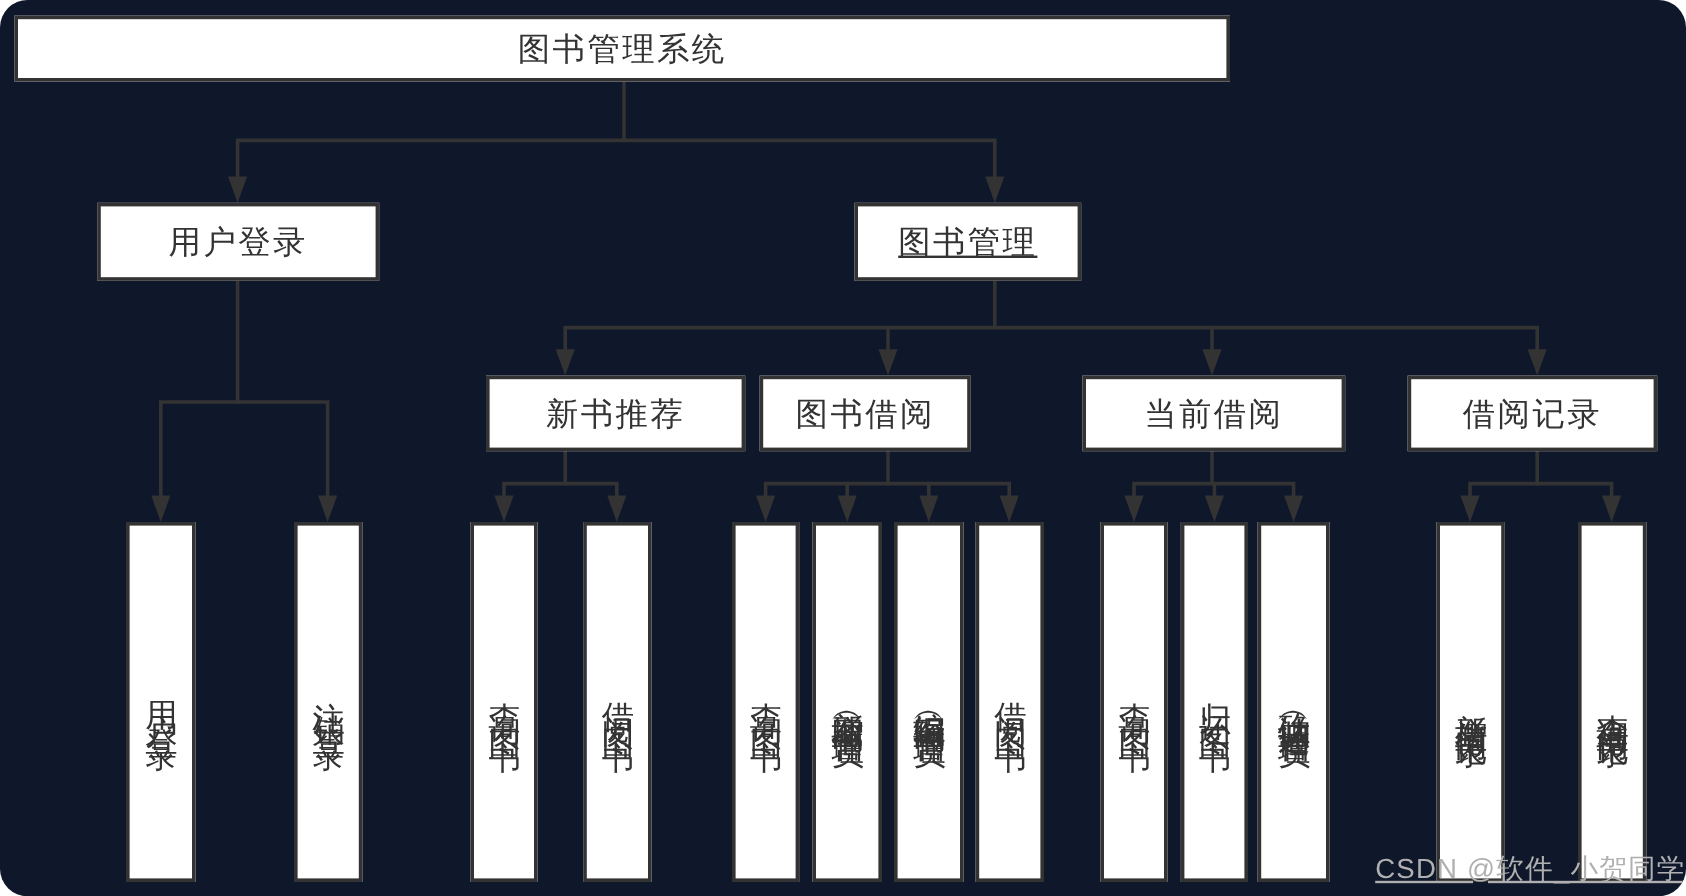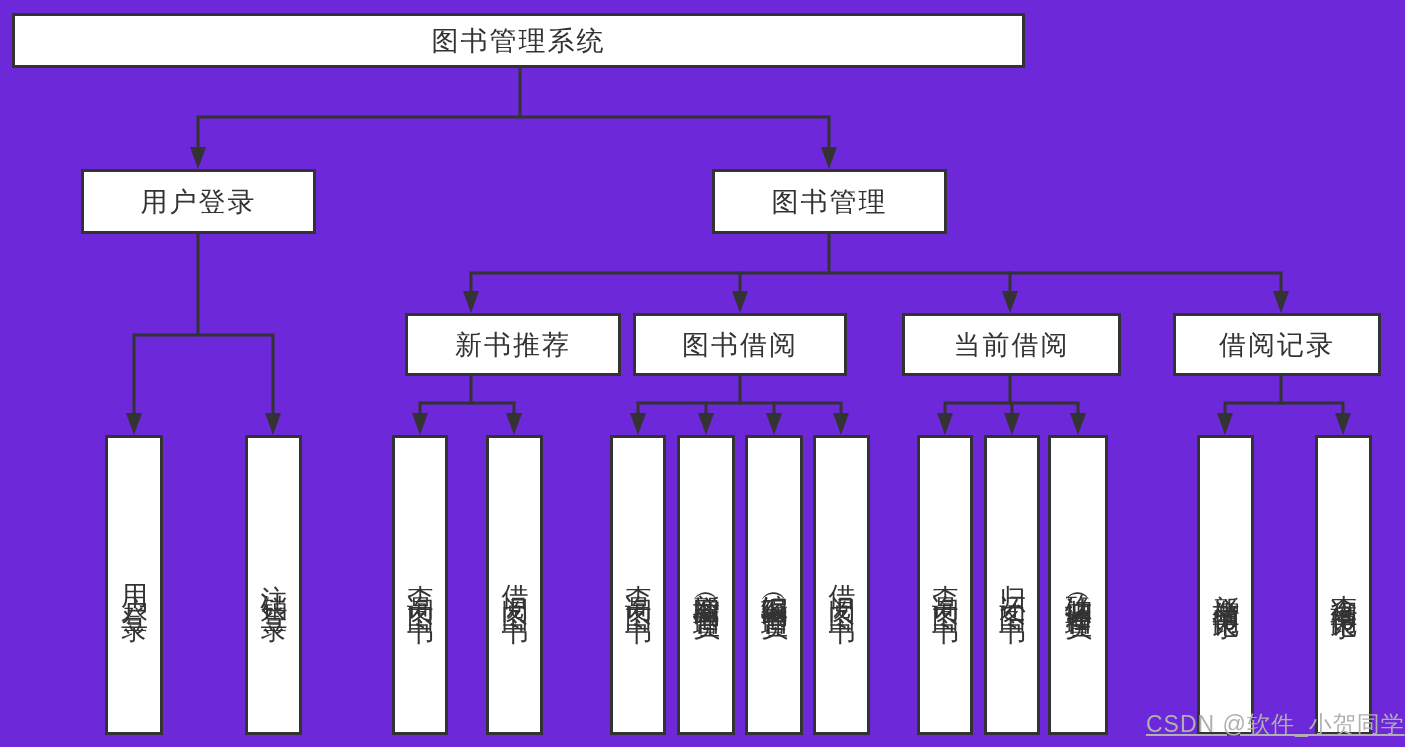--- a/index.html
+++ b/index.html
@@ -1,23 +1,24 @@
 <!DOCTYPE html>
 <html><head>
 <meta charset="utf-8">
 <style>
   * { margin: 0; padding: 0; box-sizing: border-box; }
   html, body { background: #ffffff; }
   .stage {
     position: relative;
     width: 1405px;
     height: 747px;
-    background: #6d28d9;
+    background: #0f172a;
     font-family: "Liberation Sans", sans-serif;
     overflow: hidden;
+    border-radius: 23px;
   }
   svg.wires {
     position: absolute;
     left: 0; top: 0;
     width: 1405px; height: 747px;
   }
   .wires path {
     fill: none;
     stroke: #333333;
     stroke-width: 3;
@@ -114,28 +115,28 @@
     <polygon points="1335,413 1351,413 1343,435"></polygon>
   </svg>
 
   <div class="box h" style="left:12px; top:13px; width:1013px; height:55px;">
     <span>图书管理系统</span>
   </div>
 
   <div class="box h" style="left:81px; top:169px; width:235px; height:65px;">
     <span>用户登录</span>
   </div>
-  <div class="box h" style="left:712px; top:169px; width:235px; height:65px;">
+  <div class="box h" style="left:712px; top:169px; width:189px; height:65px;text-decoration:underline;">
     <span>图书管理</span>
   </div>
 
   <div class="box h" style="left:363px; top:313px; width:216px; height:63px;margin-left:42px;">
     <span>新书推荐</span>
   </div>
-  <div class="box h" style="left:633px; top:313px; width:214px; height:63px;">
+  <div class="box h" style="left:633px; top:313px; width:176px; height:63px;">
     <span>图书借阅</span>
   </div>
   <div class="box h" style="left:902px; top:313px; width:219px; height:63px;">
     <span>当前借阅</span>
   </div>
   <div class="box h" style="left:1173px; top:313px; width:208px; height:63px;">
     <span>借阅记录</span>
   </div>
 
   <div class="box v" style="left:105px; top:435px; width:58px; height:300px;">

